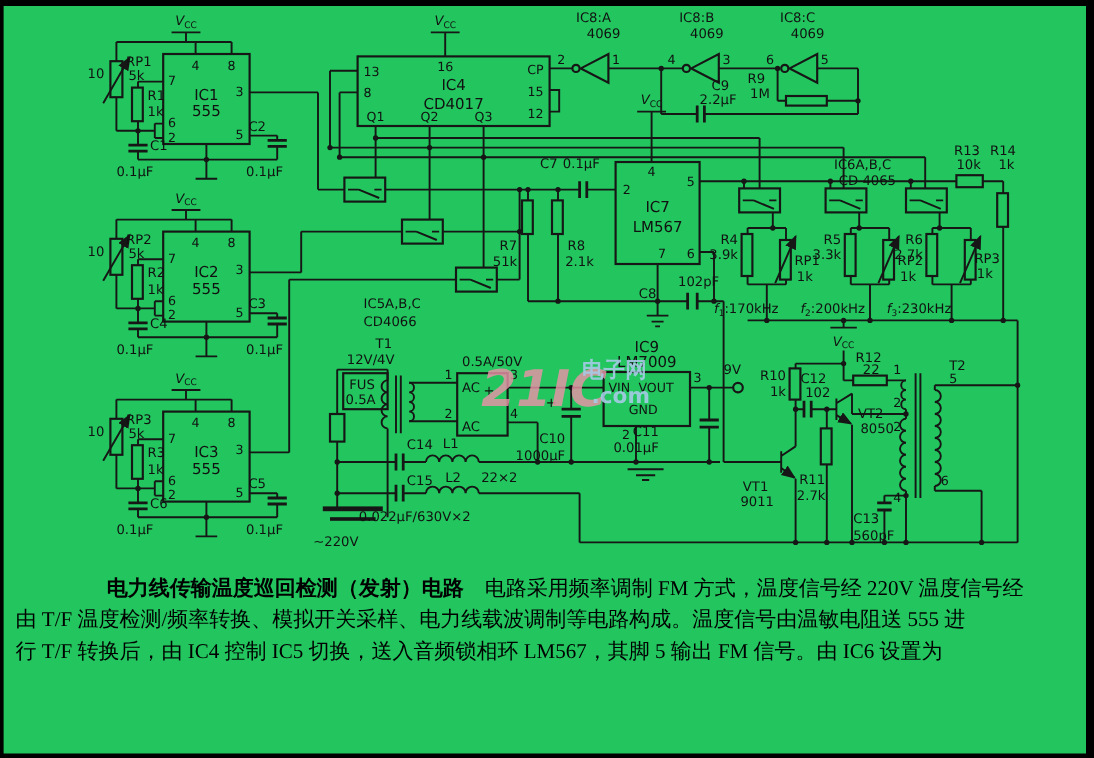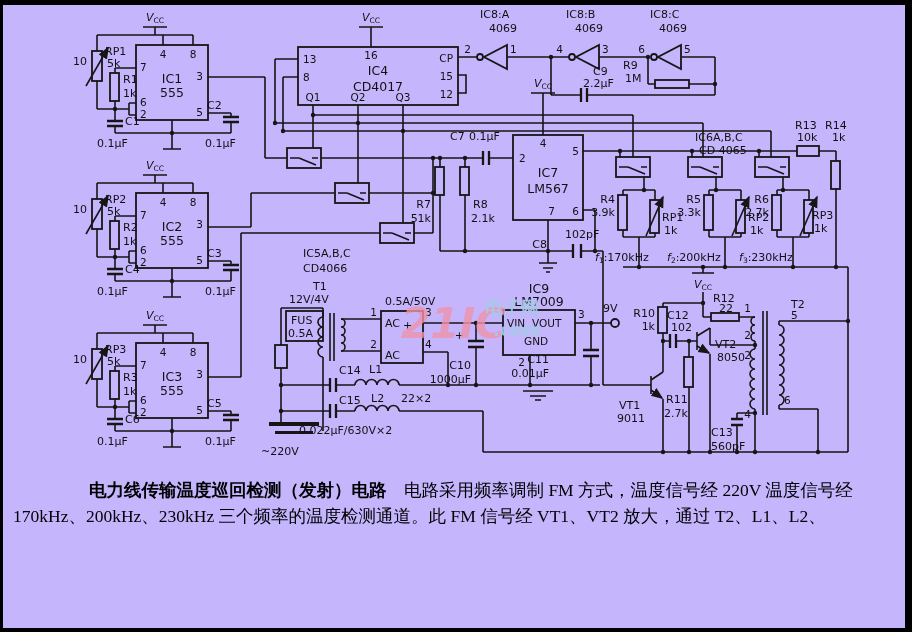--- a/index.html
+++ b/index.html
@@ -1,16 +1,16 @@
 <!DOCTYPE html>
 <html><head>
 <meta charset="utf-8">
 <style>
   html,body{margin:0;padding:0;background:#888;}
-  #page{position:relative;width:912px;height:632px;background:#c4b5fd;box-sizing:border-box;
+  #page{position:relative;width:912px;height:632px;background:#22c55e;box-sizing:border-box;
         border-style:solid;border-color:#000;border-width:5px 7px 4px 3px;overflow:hidden;}
   svg{position:absolute;left:0;top:0;}
   svg text{font-family:"DejaVu Sans",sans-serif;fill:#111;}
   .lb{font-size:11px;} .pn{font-size:10.5px;} .icn{font-size:12.5px;} .sm{font-size:7.5px;}
   .am{text-anchor:middle;} .ae{text-anchor:end;}
   .w{stroke:#161616;stroke-width:1.6;fill:none;}
   .pl{stroke:#161616;stroke-width:2.3;fill:none;}
   .cb{stroke:#161616;stroke-width:1.8;fill:none;}
   .dot{fill:#161616;stroke:none;}
   .bar{fill:#161616;stroke:none;}
@@ -391,15 +391,16 @@
 
   <g>
     <text class="wm-pink" x="398" y="333">21IC</text>
     <text class="wm-blue" x="482" y="309">电子网</text>
     <text class="wm-blue" x="490" y="331">.com</text>
   </g>
 </svg>
 
 <div class="caption">
   <div class="cl indent"><b>电力线传输温度巡回检测（发射）电路</b><span>　电路采用频率调制 FM 方式，温度信号经 220V 温度信号经</span></div>
-  <div class="cl">170kHz、200kHz、230kHz 三个频率的温度检测通道。此 FM 信号经 VT1、VT2 放大，通过 T2、L1、L2、</div>
+  <div class="cl">由 T/F 温度检测/频率转换、模拟开关采样、电力线载波调制等电路构成。温度信号由温敏电阻送 555 进</div>
+  <div class="cl">行 T/F 转换后，由 IC4 控制 IC5 切换，送入音频锁相环 LM567，其脚 5 输出 FM 信号。由 IC6 设置为</div>
 </div>
 </div>
 
 </body></html>

